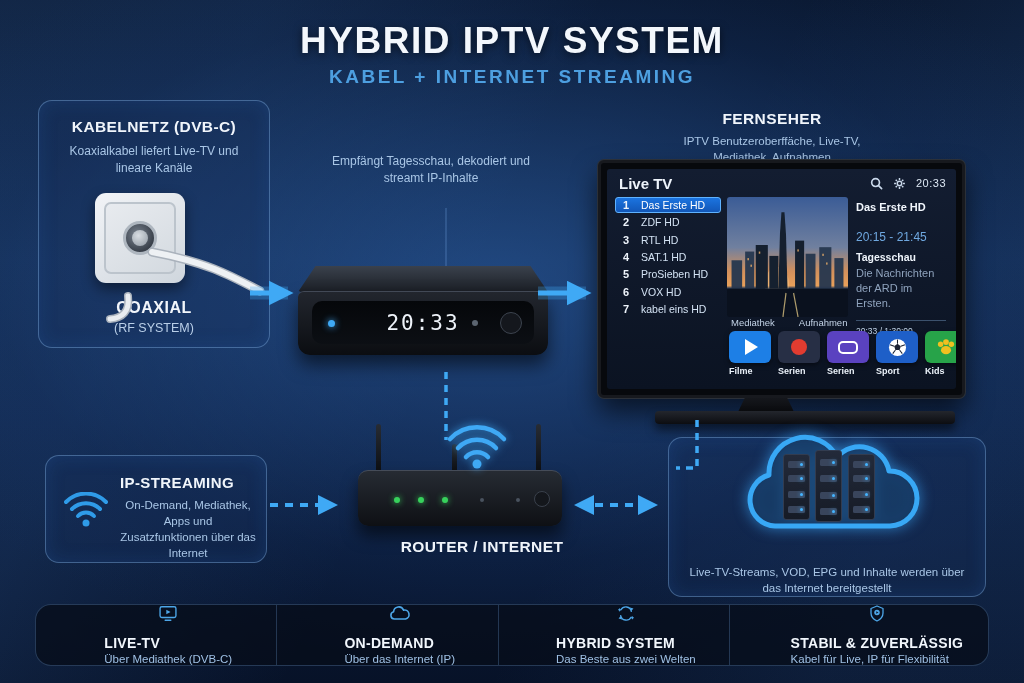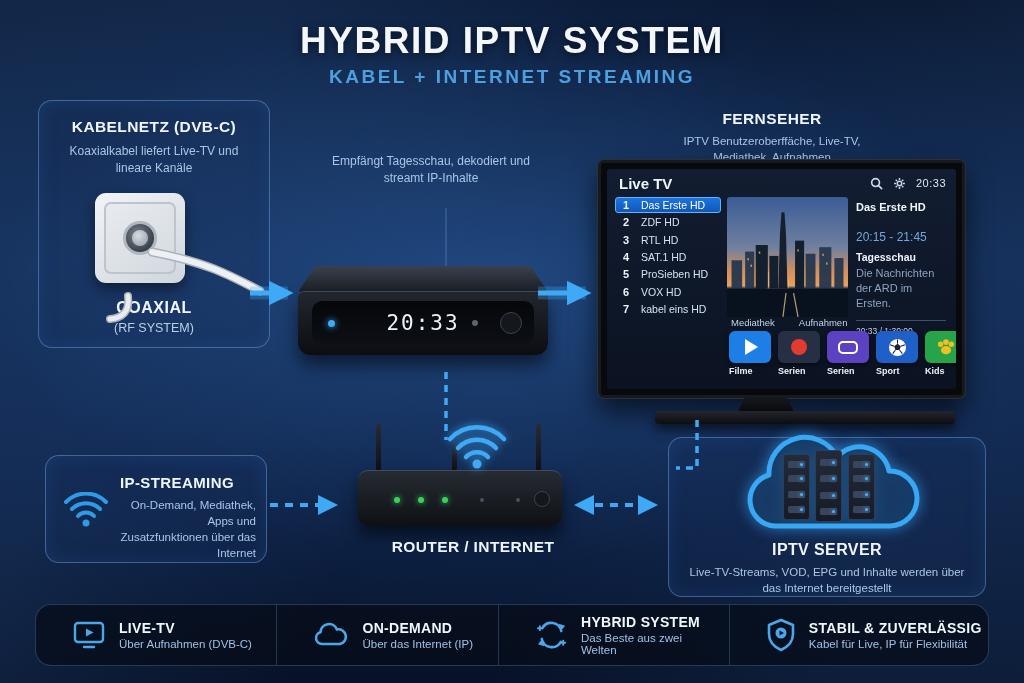--- a/index.html
+++ b/index.html
@@ -120,21 +120,21 @@
     filter:drop-shadow(0 0 7px rgba(60,170,255,.75)); }
   .server { position:absolute; width:27px; height:66px; background:linear-gradient(180deg,#232a3a,#161b26);
     border:1px solid #323c50; border-radius:3px; }
   .slot { position:absolute; left:4px; right:4px; height:7px; background:#39455c; border-radius:1.5px; }
   .slot i { position:absolute; right:2px; top:2px; width:3px; height:3px; border-radius:50%; background:#45b4ff; box-shadow:0 0 4px #45b4ff; }
 
   
   .footer { left:35px; top:604px; width:954px; height:62px; border-radius:16px;
     background:rgba(7,13,25,.78); border:1.5px solid rgba(110,160,220,.30);
     display:flex; align-items:stretch; }
-  .f-item { display:flex; align-items:center; gap:13px; padding-left:36px; }
+  .f-item { display:flex; align-items:center; gap:13px; padding-left:36px;flex-direction:column; }
   .f-item + .f-item { border-left:1px solid rgba(110,160,220,.28);margin-left:12px; }
   .f-texts { display:flex; flex-direction:column; gap:2px; }
   .f-title { color:#f2f7fd; font-size:14px; font-weight:800; letter-spacing:.3px; }
   .f-sub { color:#9fc0e4; font-size:11.5px; }
 
   .hdr-block { text-align:center; }
   svg { display:block; }
 </style>
 </head>
 <body>
@@ -370,36 +370,36 @@
 
   <div class="abs panel" style="left:45px;top:455px;width:222px;height:108px;z-index:2">
     <svg width="44" height="36" viewBox="0 0 44 36" fill="none" stroke="#2f9be8" stroke-width="4" stroke-linecap="round" style="position:absolute;left:18px;top:36px">
       <path d="M 14 24 A 11 11 0 0 1 30 24"></path>
       <path d="M 8 17 A 20 20 0 0 1 36 17"></path>
       <path d="M 2 10 A 28 28 0 0 1 42 10"></path>
       <circle cx="22" cy="31" r="3.5" fill="#2f9be8" stroke="none"></circle>
     </svg>
     <div style="position:absolute;left:74px;top:18px;right:10px">
       <div class="box-title" style="text-align:left;font-size:15px">IP-STREAMING</div>
-      <div class="box-desc" style="text-align:right;margin-top:6px;font-size:11.5px">On-Demand, Mediathek, Apps und Zusatzfunktionen über das Internet</div>
+      <div class="box-desc" style="text-align:center;margin-top:6px;font-size:11.5px">On-Demand, Mediathek, Apps und Zusatzfunktionen über das Internet</div>
     </div>
   </div>
 
   <div class="abs antenna" style="left:376px;top:424px;height:48px;z-index:2"></div>
   <div class="abs antenna" style="left:452px;top:444px;height:28px;z-index:2"></div>
   <div class="abs antenna" style="left:536px;top:424px;height:48px;z-index:2"></div>
   <div class="abs router-body" style="z-index:2">
     <span class="router-led" style="left:36px"></span>
     <span class="router-led" style="left:60px"></span>
     <span class="router-led" style="left:84px"></span>
     <span class="router-dot" style="left:122px"></span>
     <span class="router-dot" style="left:158px"></span>
     <span class="router-btn"></span>
   </div>
-  <div class="abs hdr-block" style="left:318px;top:538px;width:310px;z-index:2">
+  <div class="abs hdr-block" style="left:327px;top:538px;width:310px;z-index:2">
     <div class="box-title" style="font-size:15.5px">ROUTER / INTERNET</div>
   </div>
 
   <div class="abs panel" style="left:668px;top:437px;width:318px;height:160px;z-index:2">
     <div class="cloud-wrap">
       <svg width="205" height="125" viewBox="0 0 205 125">
         <path d="M 163 104 H 48 a 26 26 0 0 1 -6 -51 a 36 36 0 0 1 68 -18 a 30 30 0 0 1 52 14 a 23 23 0 0 1 1 55 z" fill="rgba(12,30,58,.55)" stroke="#38a8f5" stroke-width="5" stroke-linejoin="round"></path>
       </svg>
       <div class="server" style="left:56px;top:32px">
         <span class="slot" style="top:6px">
@@ -437,34 +437,33 @@
             <i></i>
           </span>
         <span class="slot" style="top:36px">
             <i></i>
           </span>
           <span class="slot" style="top:51px">
             <i></i>
           </span>
       </div>
     </div>
-    <div class="box-title" style="position:absolute;left:0;right:0;top:103px;font-size:16px">IPTV SERVER</div>
     <div class="box-desc" style="position:absolute;left:12px;right:12px;top:126px;font-size:11.5px">Live-TV-Streams, VOD, EPG und Inhalte werden über das Internet bereitgestellt</div>
   </div>
 
   <div class="abs footer" style="z-index:2">
     <div class="f-item" style="flex:0 0 24%">
       <svg width="34" height="30" viewBox="0 0 34 30" fill="none" stroke="#4da6e8" stroke-width="2.4" stroke-linecap="round">
         <rect x="3" y="3" width="28" height="19" rx="3"></rect>
           <polygon points="14,8.5 21.5,12.5 14,16.5" fill="#4da6e8" stroke="none"></polygon>
         <line x1="12" y1="27" x2="22" y2="27"></line>
       </svg>
       <div class="f-texts">
         <div class="f-title">LIVE-TV</div>
-        <div class="f-sub">Über Aufnahmen (DVB-C)</div>
+        <div class="f-sub">Über Mediathek (DVB-C)</div>
       </div>
     </div>
     <div class="f-item" style="flex:0 0 22%">
       <svg width="36" height="28" viewBox="0 0 36 28" fill="none" stroke="#4da6e8" stroke-width="2.6" stroke-linejoin="round">
         <path d="M 27 23 H 9 a 6 6 0 0 1 -1.5 -11.8 a 8.5 8.5 0 0 1 16.4 -2.7 a 6.5 6.5 0 0 1 3.1 14.5 z"></path>
       </svg>
       <div class="f-texts">
         <div class="f-title">ON-DEMAND</div>
         <div class="f-sub">Über das Internet (IP)</div>
       </div>

